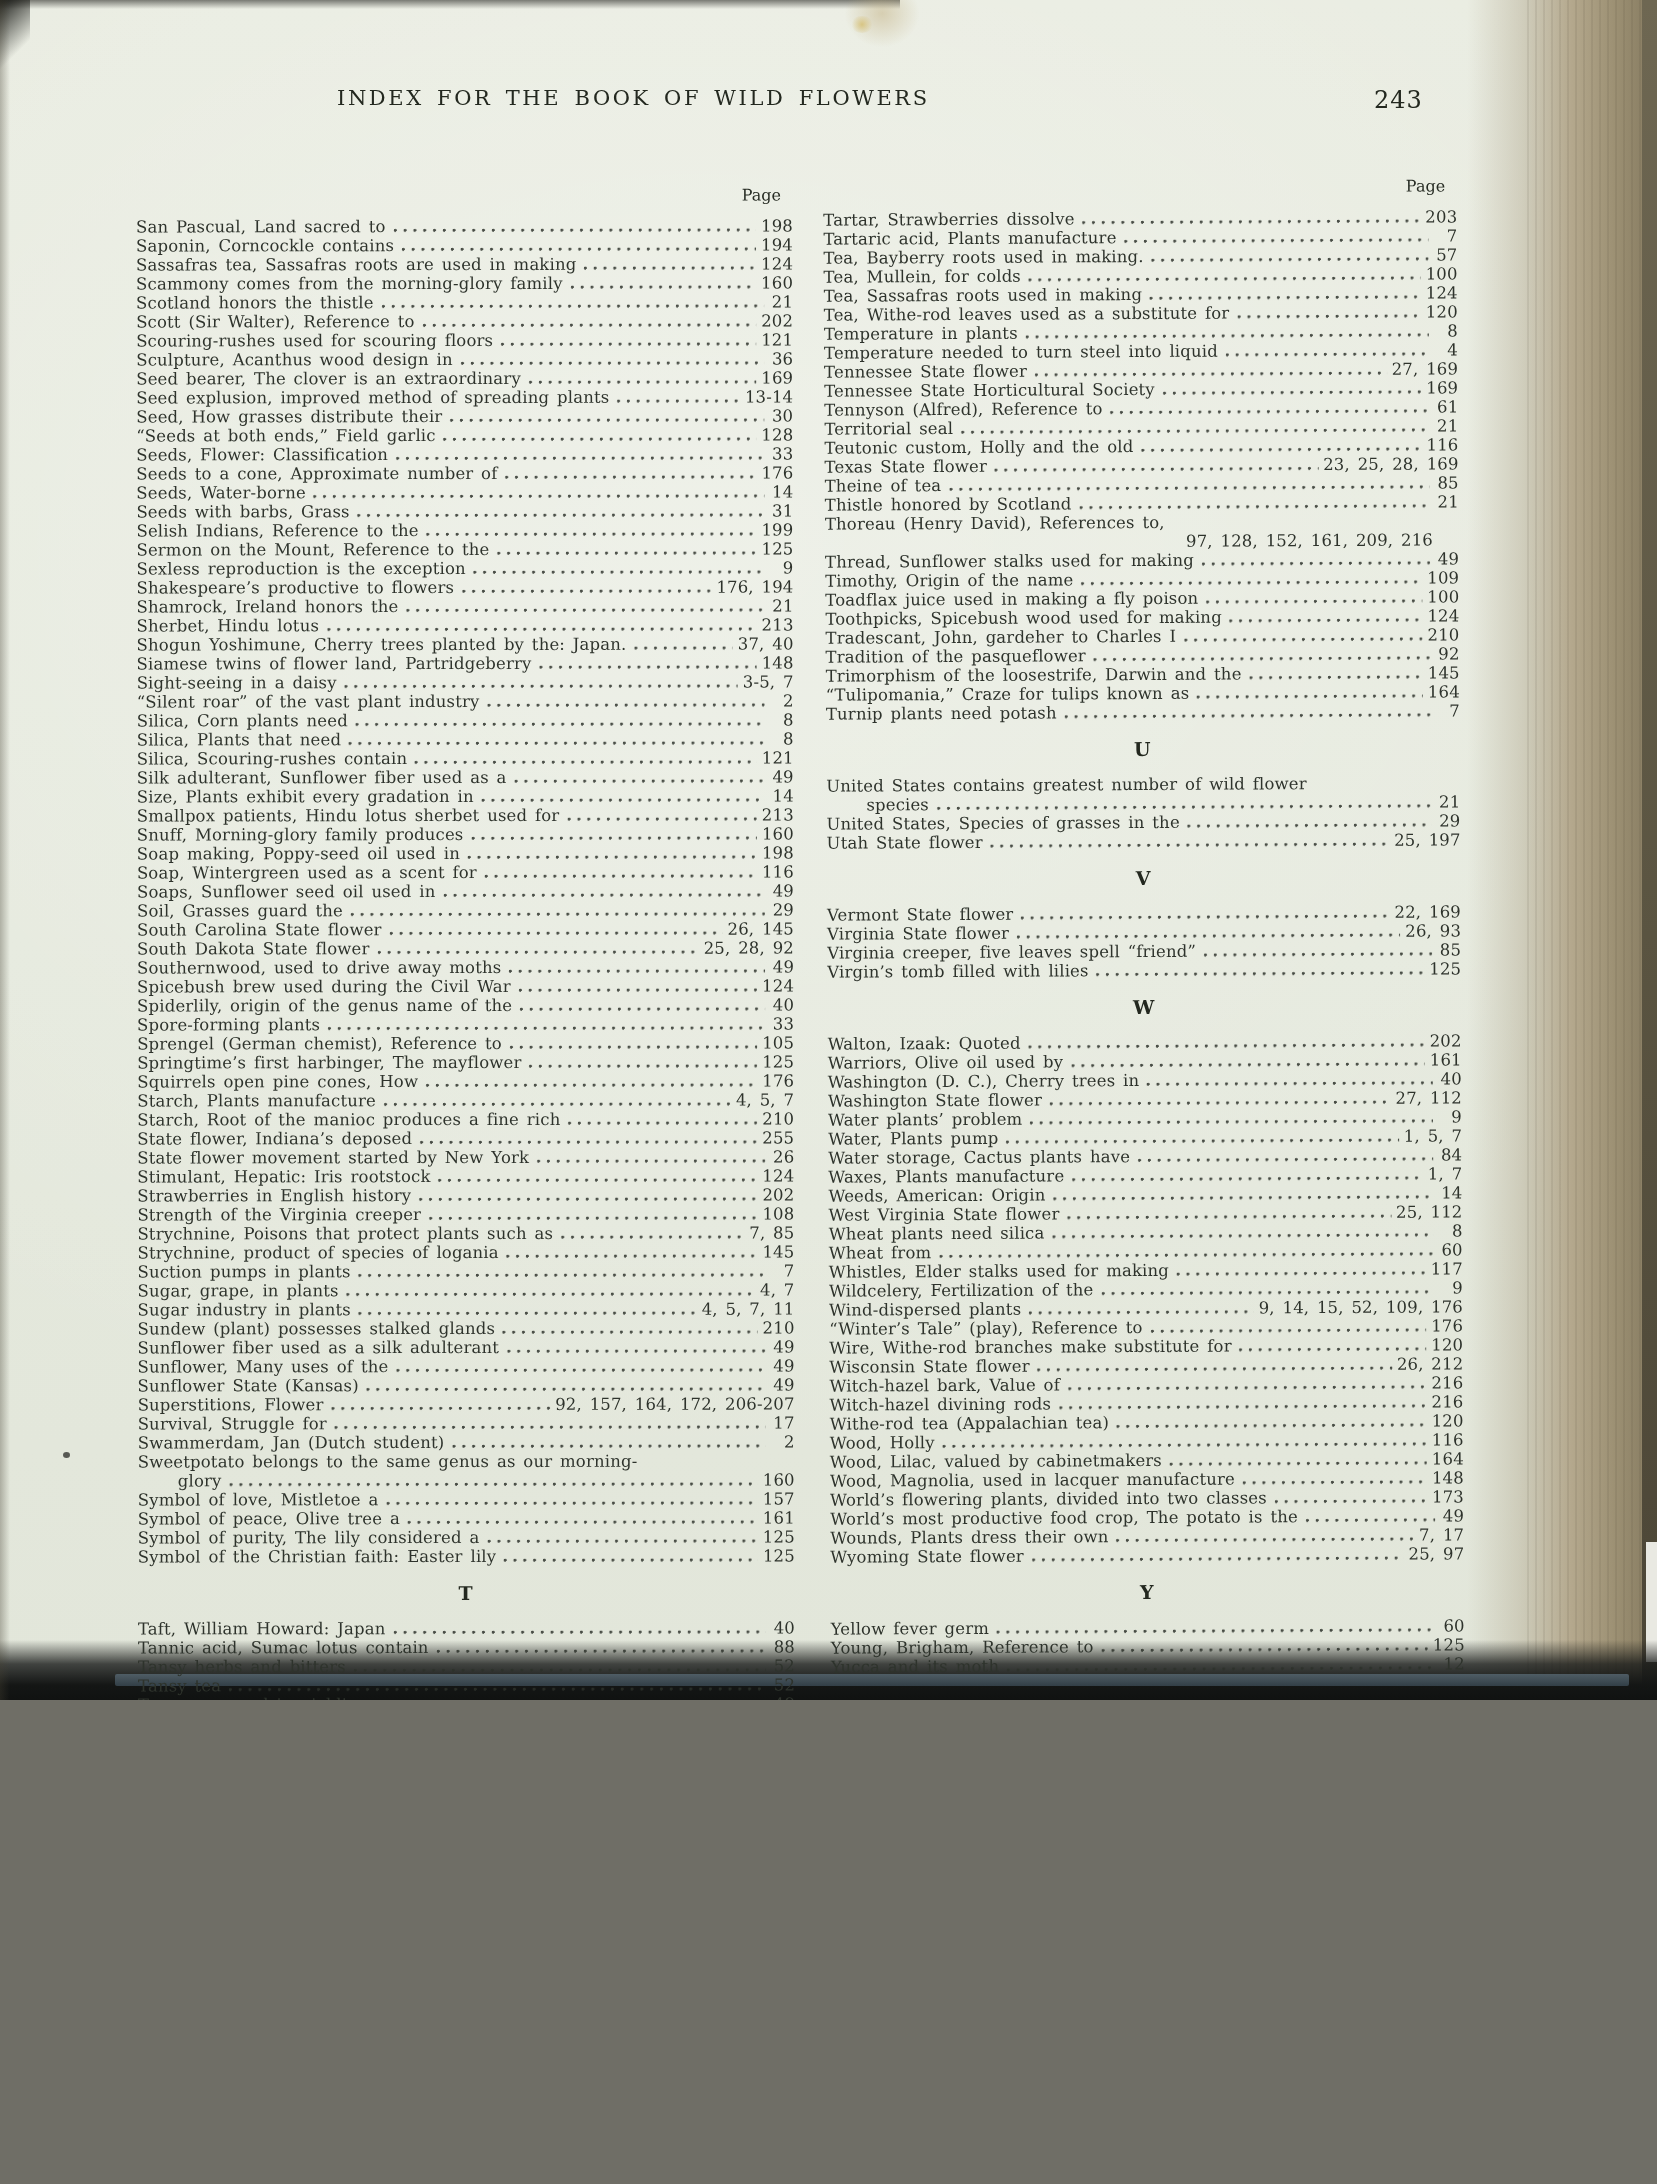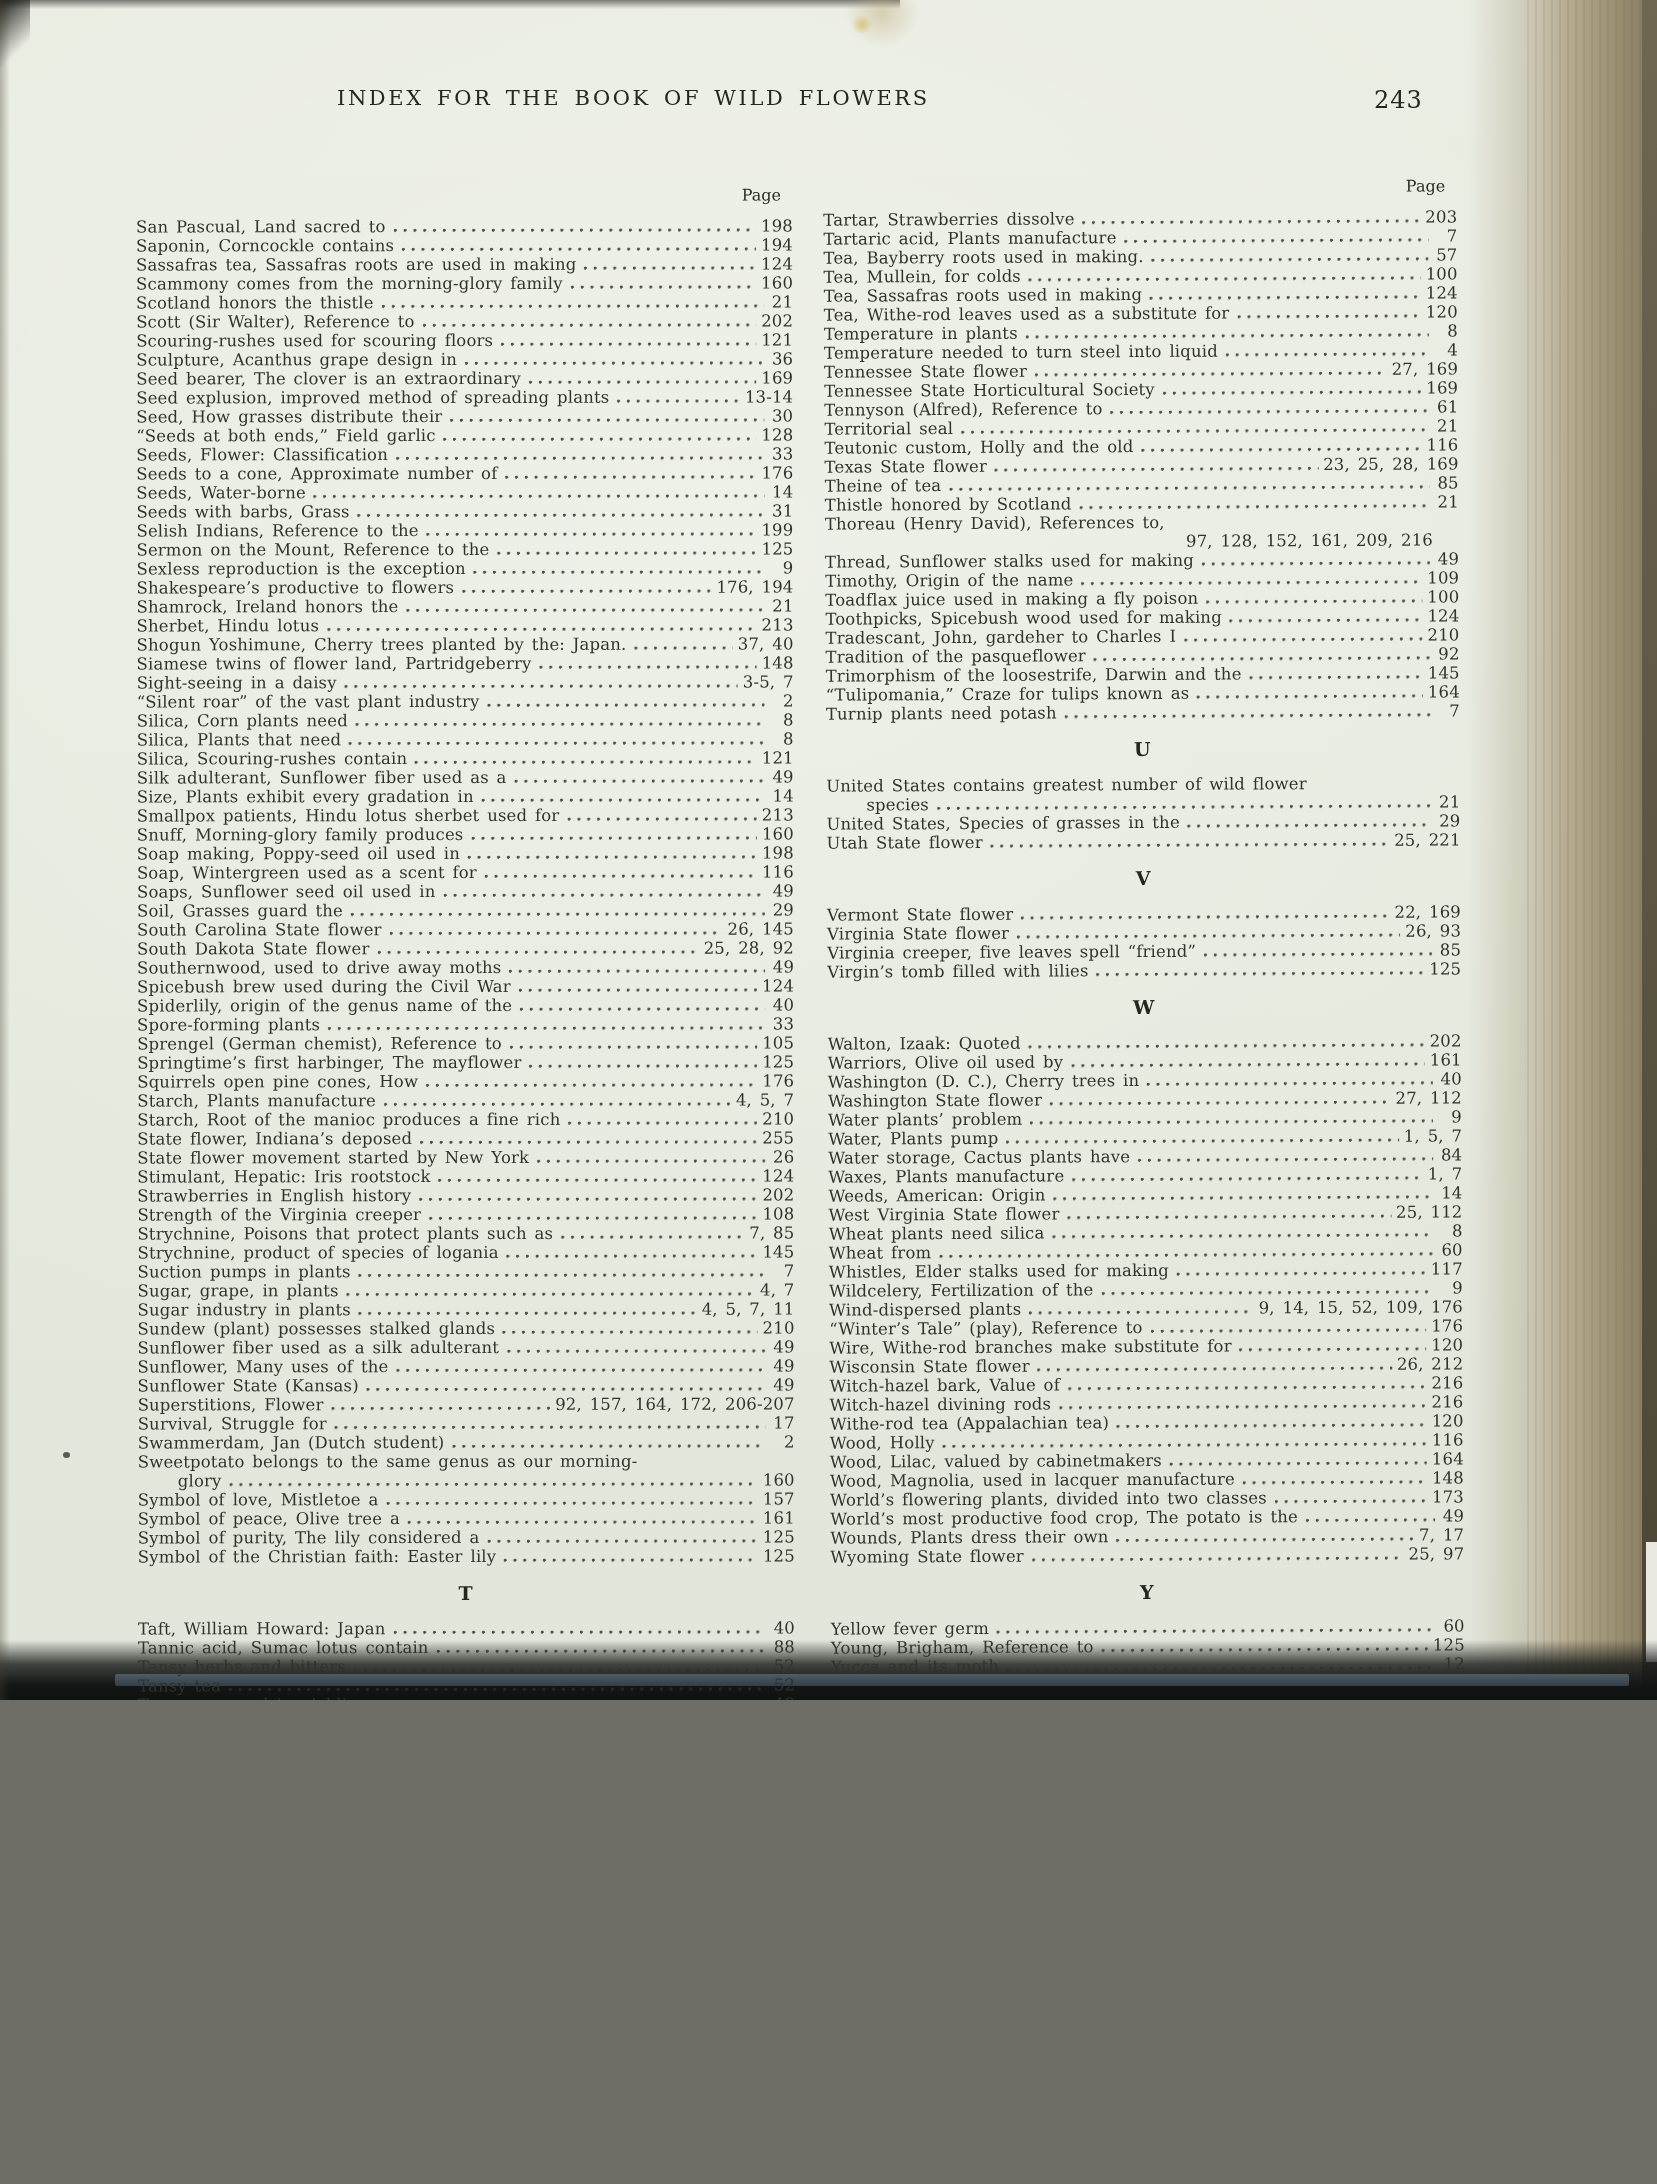--- a/index.html
+++ b/index.html
@@ -131,21 +131,21 @@
         <span class="txt">Scott (Sir Walter), Reference to</span>
         <span class="leader"></span>
         <span class="pg">202</span>
       </div>
       <div class="entry">
         <span class="txt">Scouring-rushes used for scouring floors</span>
         <span class="leader"></span>
         <span class="pg">121</span>
       </div>
       <div class="entry">
-        <span class="txt">Sculpture, Acanthus grape design in</span>
+        <span class="txt">Sculpture, Acanthus wood design in</span>
         <span class="leader"></span>
         <span class="pg">36</span>
       </div>
       <div class="entry">
         <span class="txt">Seed bearer, The clover is an extraordinary</span>
         <span class="leader"></span>
         <span class="pg">169</span>
       </div>
       <div class="entry">
         <span class="txt">Seed explusion, improved method of spreading plants</span>
@@ -625,21 +625,21 @@
         <span class="pg">21</span>
       </div>
       <div class="entry">
         <span class="txt">United States, Species of grasses in the</span>
         <span class="leader"></span>
         <span class="pg">29</span>
       </div>
       <div class="entry">
         <span class="txt">Utah State flower</span>
         <span class="leader"></span>
-        <span class="pg">25, 221</span>
+        <span class="pg">25, 197</span>
       </div>
       <div class="sec">V</div>
       <div class="entry">
         <span class="txt">Vermont State flower</span>
         <span class="leader"></span>
         <span class="pg">22, 169</span>
       </div>
       <div class="entry">
         <span class="txt">Virginia State flower</span>
         <span class="leader"></span>

